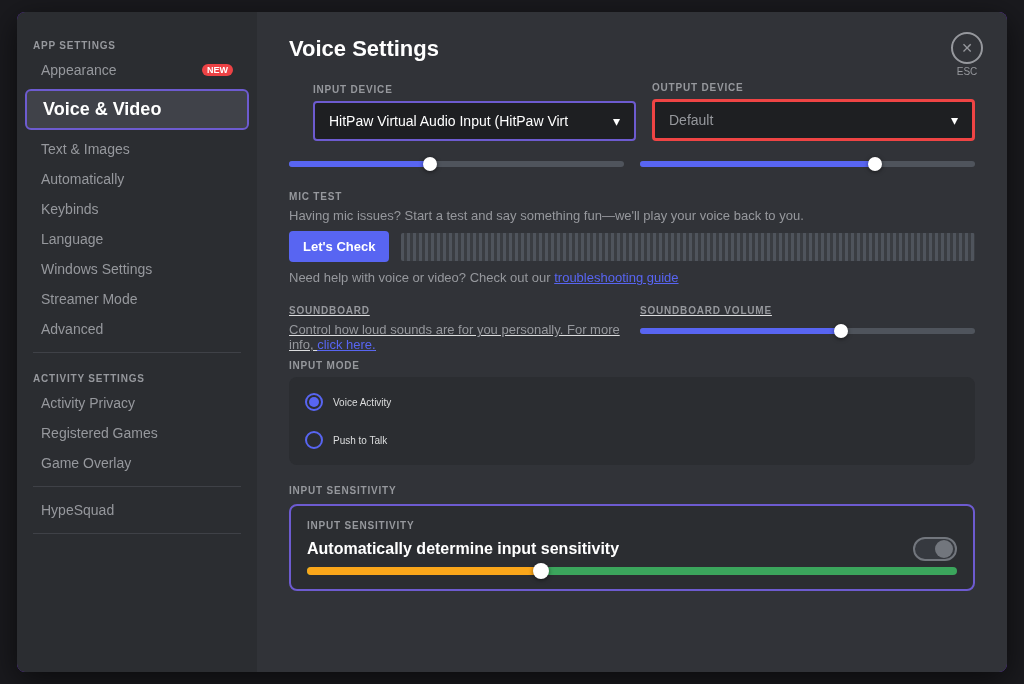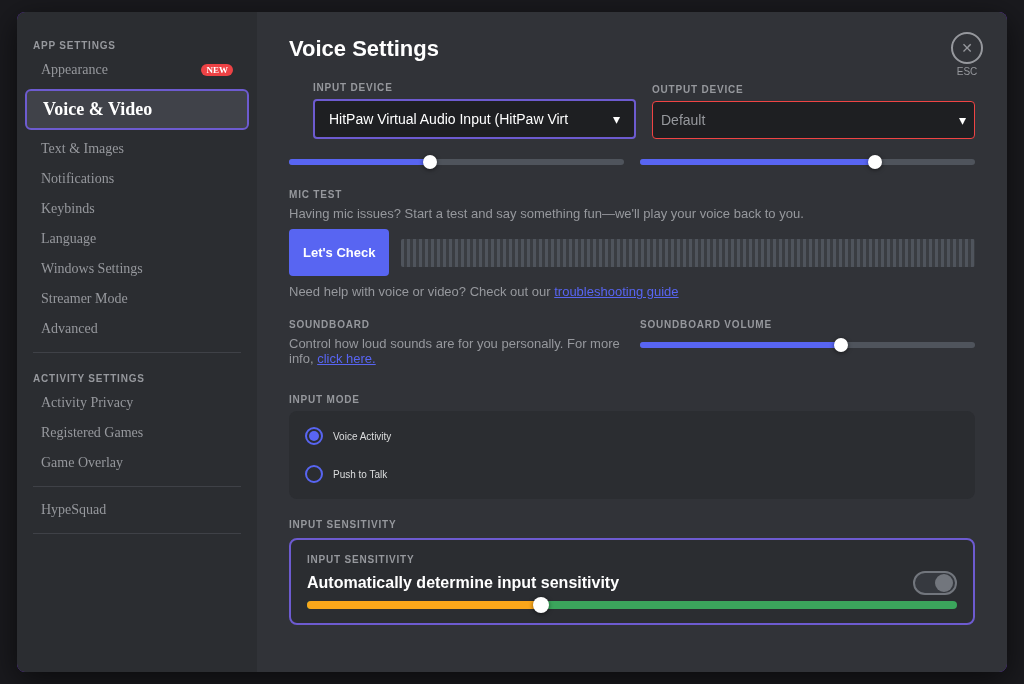--- a/index.html
+++ b/index.html
@@ -44,21 +44,20 @@
     .sidebar-item {
       padding: 6px 16px;
       font-size: 14px;
       color: #96989d;
       cursor: pointer;
       border-radius: 4px;
       margin: 1px 8px;
       display: flex;
       align-items: center;
       gap: 8px;
-      font-family: Liberation Serif, serif;
     }
     .sidebar-item.active {
       background: #404249;
       color: #fff;
       font-size: 18px;
       font-weight: 700;
       border: 2px solid #6d5bd0;
       border-radius: 6px;
       padding: 8px 16px;
       margin: 4px 8px;
@@ -171,24 +170,24 @@
       padding: 10px 14px;
       font-size: 14px;
       width: 100%;
       display: flex;
       align-items: center;
       justify-content: space-between;
       cursor: pointer;
     }
     .device-select-simple {
       background: #1e1f22;
-      border: 1px solid #ef4444;
+      border: 3px solid #ef4444;
       border-radius: 4px;
       color: #fff;
-      padding: 10px 8px;
+      padding: 10px 14px;
       font-size: 14px;
       width: 100%;
       display: flex;
       align-items: center;
       justify-content: space-between;
       cursor: pointer;
     }
 
     
     .volume-row {
@@ -247,21 +246,21 @@
       display: flex;
       align-items: center;
       gap: 12px;
       margin-bottom: 8px;
     }
     .lets-check-btn {
       background: #5865f2;
       color: #fff;
       border: none;
       border-radius: 4px;
-      padding: 16px 14px;
+      padding: 8px 14px;
       font-size: 13px;
       font-weight: 600;
       cursor: pointer;
       white-space: nowrap;
     }
     .audio-visualizer {
       flex: 1;
       height: 28px;
       background: repeating-linear-gradient(
         90deg,
@@ -275,21 +274,21 @@
       color: #96989d;
     }
     .troubleshoot-link {
       color: #5865f2;
       text-decoration: underline;
       cursor: pointer;
     }
 
     
     .soundboard-section {
-      margin-bottom: 20px;
+      text-decoration: underline;
     }
     .soundboard-row {
       display: flex;
       gap: 16px;
     }
     .soundboard-col {
       flex: 1;
     }
     .soundboard-desc {
       font-size: 13px;
@@ -427,21 +426,21 @@
     </div>
 
     <div class="sidebar-item active">
       <span>Voice &amp; Video</span>
     </div>
 
     <div class="sidebar-item">
       <span>Text &amp; Images</span>
     </div>
     <div class="sidebar-item">
-      <span>Notifications</span>
+      <span>Automatically</span>
     </div>
     <div class="sidebar-item">
       <span>Keybinds</span>
     </div>
     <div class="sidebar-item">
       <span>Language</span>
     </div>
     <div class="sidebar-item">
       <span>Windows Settings</span>
     </div>

